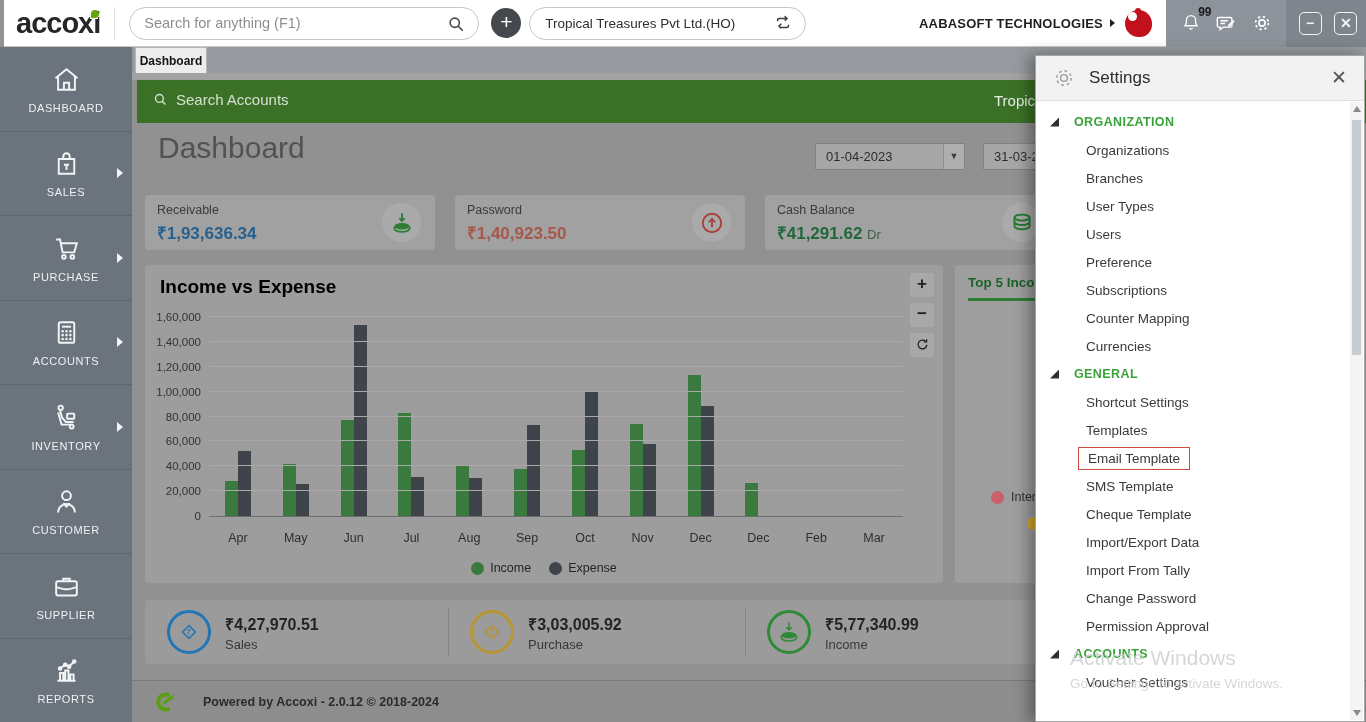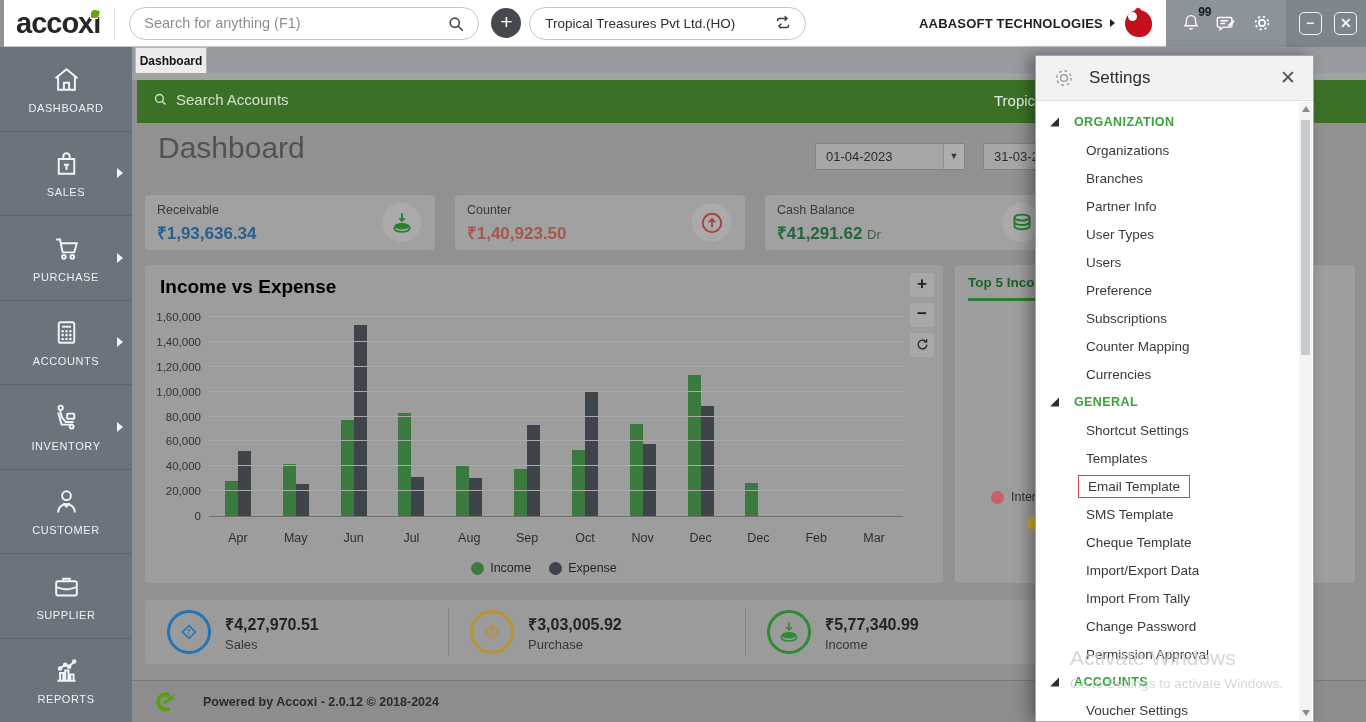--- a/index.html
+++ b/index.html
@@ -129,21 +129,21 @@
   .tot-amount { font-size:16px; font-weight:700; color:#242424; }
   .tot-label { font-size:13px; color:#383838; margin-top:2px; }
 
   
   .footer { position:absolute; left:0; bottom:0; width:100%; height:42px; background:#8d8d8d;
             border-top:1px solid #7a7a7a; display:flex; align-items:center; }
   .footer .flogo { width:24px; height:24px; margin-left:22px; }
   .footer .ftext { margin-left:25px; font-size:12.5px; font-weight:700; color:#2b2b2b; }
 
   
-  .settings { position:absolute; left:1035px; top:55px; width:279px; height:667px; background:#ffffff;
+  .settings { position:absolute; left:1035px; top:55px; width:330px; height:667px; background:#ffffff;
               border:1px solid #a5a5a5; box-shadow:-6px 0 14px rgba(0,0,0,.35); z-index:25; }
   .set-header { position:relative; height:45px; background:#f2f2f2; border-bottom:1px solid #e0e0e0;
                 display:flex; align-items:center; }
   .set-header svg.sgear { width:24px; height:24px; margin-left:16px; stroke:#9a9a9a; fill:none; stroke-width:1.4; }
   .set-title { margin-left:13px; font-size:17px; color:#2e2e2e; }
   .set-close { position:absolute; right:14px; top:10px; font-size:19px; color:#555; width:22px;
                text-align:center; cursor:pointer; }
   .set-list { position:relative; padding-top:7px; }
   .sec-row { position:relative; height:28px; display:flex; align-items:center; cursor:pointer; }
   .sec-tri { position:absolute; left:14px; width:9px; height:9px; background:#2f2f2f;
@@ -331,21 +331,21 @@
           <span class="cvalue" style="color:#27608f">₹1,93,636.34</span>
           <span class="cicon">
             <svg viewBox="0 0 24 24" style="color:#2e7d33" stroke="currentColor">
               <path d="M12 3v6.5M9.5 7.5L12 10l2.5-2.5"></path>
               <ellipse cx="12" cy="15" rx="7" ry="3" fill="currentColor" stroke="none"></ellipse>
               <path d="M5 15.5v1.7c0 1.7 3.1 3 7 3s7-1.3 7-3v-1.7"></path>
             </svg>
           </span>
         </div>
         <div class="sumcard" style="left: 323px;">
-          <span class="clabel">Counter</span>
+          <span class="clabel">Password</span>
           <span class="cvalue" style="color:#a8574a">₹1,40,923.50</span>
           <span class="cicon">
             <svg viewBox="0 0 24 24" style="color:#a8423a" stroke="currentColor">
               <circle cx="12" cy="12" r="8.5"></circle>
               <path d="M12 16V8.5M9 11.2L12 8.4l3 2.8"></path>
             </svg>
           </span>
         </div>
         <div class="sumcard" style="left: 633px;">
           <span class="clabel">Cash Balance</span>
@@ -547,23 +547,20 @@
           <span class="sec-tri"></span>
           <span class="sec-label">ORGANIZATION</span>
         </div>
         <div class="item-row">
           <span class="item-label">Organizations</span>
         </div>
         <div class="item-row">
           <span class="item-label">Branches</span>
         </div>
         <div class="item-row">
-          <span class="item-label">Partner Info</span>
-        </div>
-        <div class="item-row">
           <span class="item-label">User Types</span>
         </div>
         <div class="item-row">
           <span class="item-label">Users</span>
         </div>
         <div class="item-row">
           <span class="item-label">Preference</span>
         </div>
         <div class="item-row">
           <span class="item-label">Subscriptions</span>

